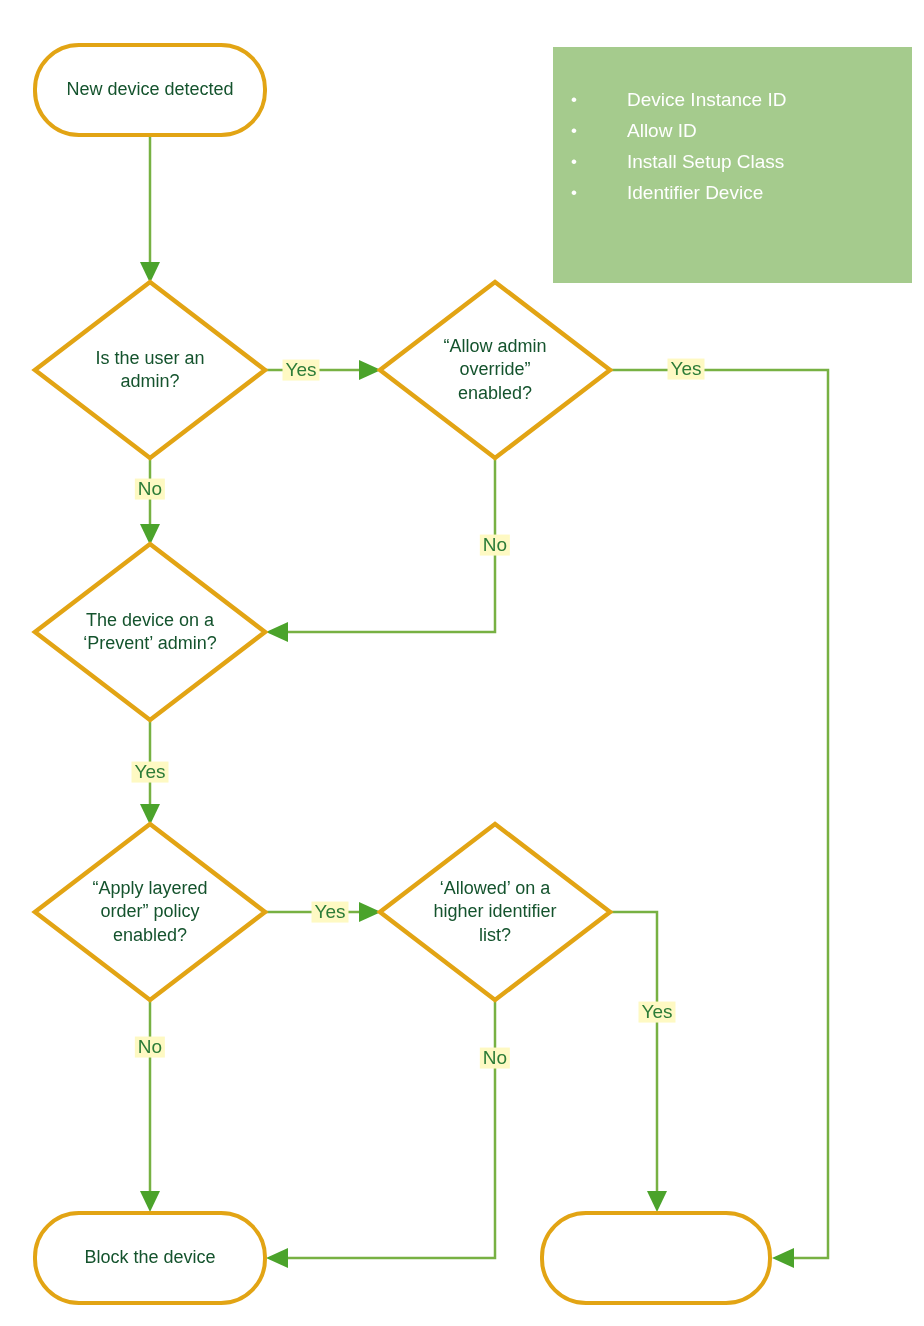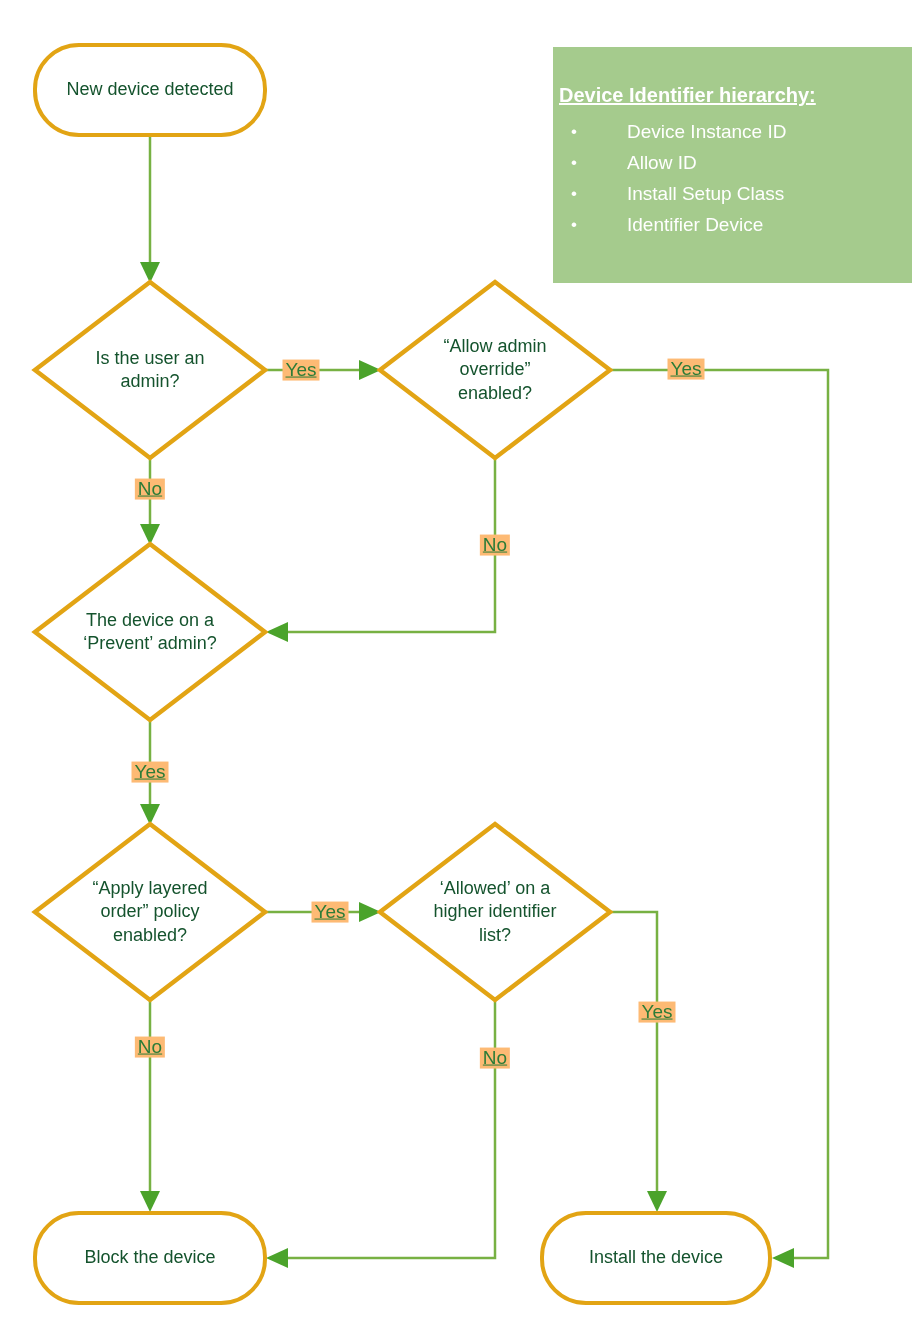--- a/index.html
+++ b/index.html
@@ -27,27 +27,26 @@
     text-align: center;
     color: #14532d;
     font-size: 18px;
     line-height: 1.28;
     white-space: pre-line;
     pointer-events: none;
   }
   .edge-label {
     position: absolute;
     transform: translate(-50%, -50%);
-    background: #fdba74;
+    background: #fef9c3;
     color: #2C7C37;
     font-size: 19px;
     line-height: 1.1;
     padding: 0 3px;
     pointer-events: none;
-    text-decoration: underline;
   }
   .info-box {
     position: absolute;
     left: 553px;
     top: 47px;
     width: 359px;
     height: 236px;
     background: #A5CB8D;
     color: #ffffff;
     padding: 37px 8px 0 6px;
@@ -124,34 +123,32 @@
 enabled?</div>
   <div class="node-label" style="left:55px; top:597px; width:190px; height:70px;">The device on a
 ‘Prevent’ admin?</div>
   <div class="node-label" style="left:55px; top:867px; width:190px; height:90px;">“Apply layered
 order” policy
 enabled?</div>
   <div class="node-label" style="left:395px; top:867px; width:200px; height:90px;">‘Allowed’ on a
 higher identifier
 list?</div>
   <div class="node-label" style="left:50px; top:1228px; width:200px; height:60px;">Block the device</div>
-  <div class="node-label" style="left:556px; top:1228px; width:200px; height:60px;">Install the device</div>
 
   <span class="edge-label" style="left:301px; top:370px;">Yes</span>
   <span class="edge-label" style="left:150px; top:489px;">No</span>
   <span class="edge-label" style="left:686px; top:369px;">Yes</span>
   <span class="edge-label" style="left:495px; top:545px;">No</span>
   <span class="edge-label" style="left:150px; top:772px;">Yes</span>
   <span class="edge-label" style="left:330px; top:912px;">Yes</span>
   <span class="edge-label" style="left:150px; top:1047px;">No</span>
   <span class="edge-label" style="left:657px; top:1012px;">Yes</span>
   <span class="edge-label" style="left:495px; top:1058px;">No</span>
 
   <div class="info-box">
-    <div class="info-title">Device Identifier hierarchy:</div>
     <div class="info-item">
       <span class="bullet">•</span>
       <span>Device Instance ID</span>
     </div>
     <div class="info-item">
       <span class="bullet">•</span>
       <span>Allow ID</span>
     </div>
     <div class="info-item">
       <span class="bullet">•</span>

